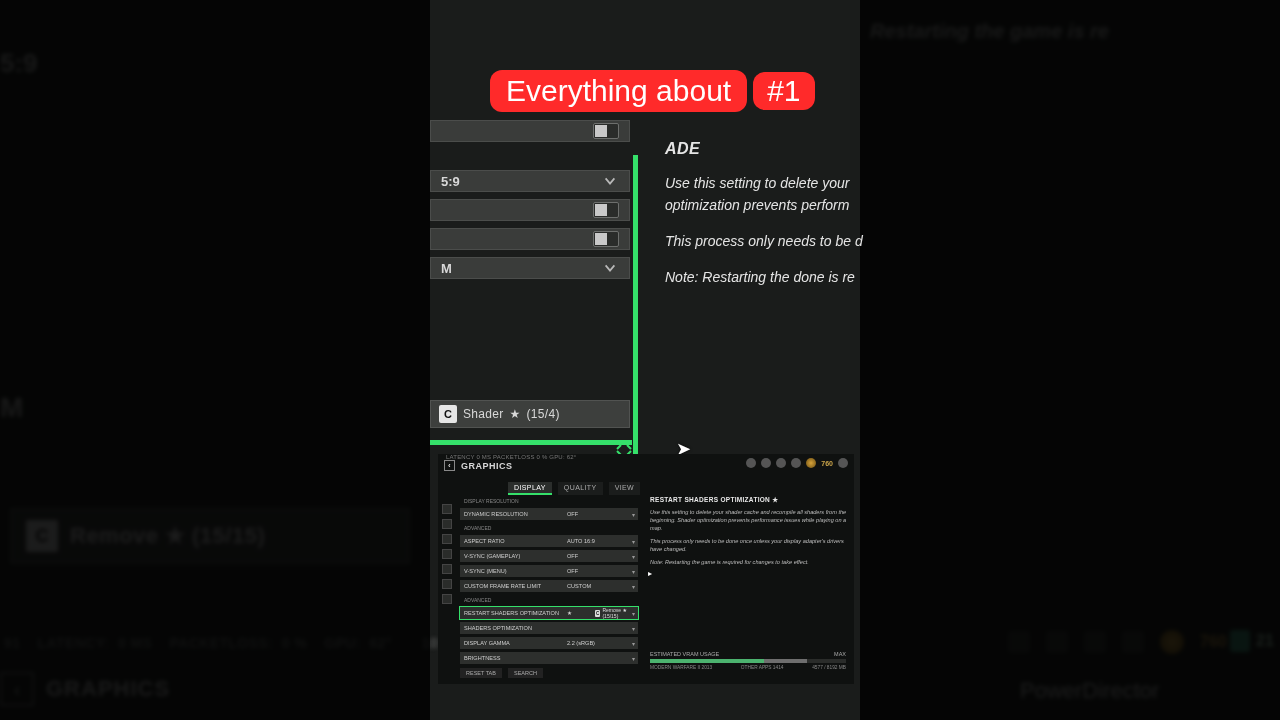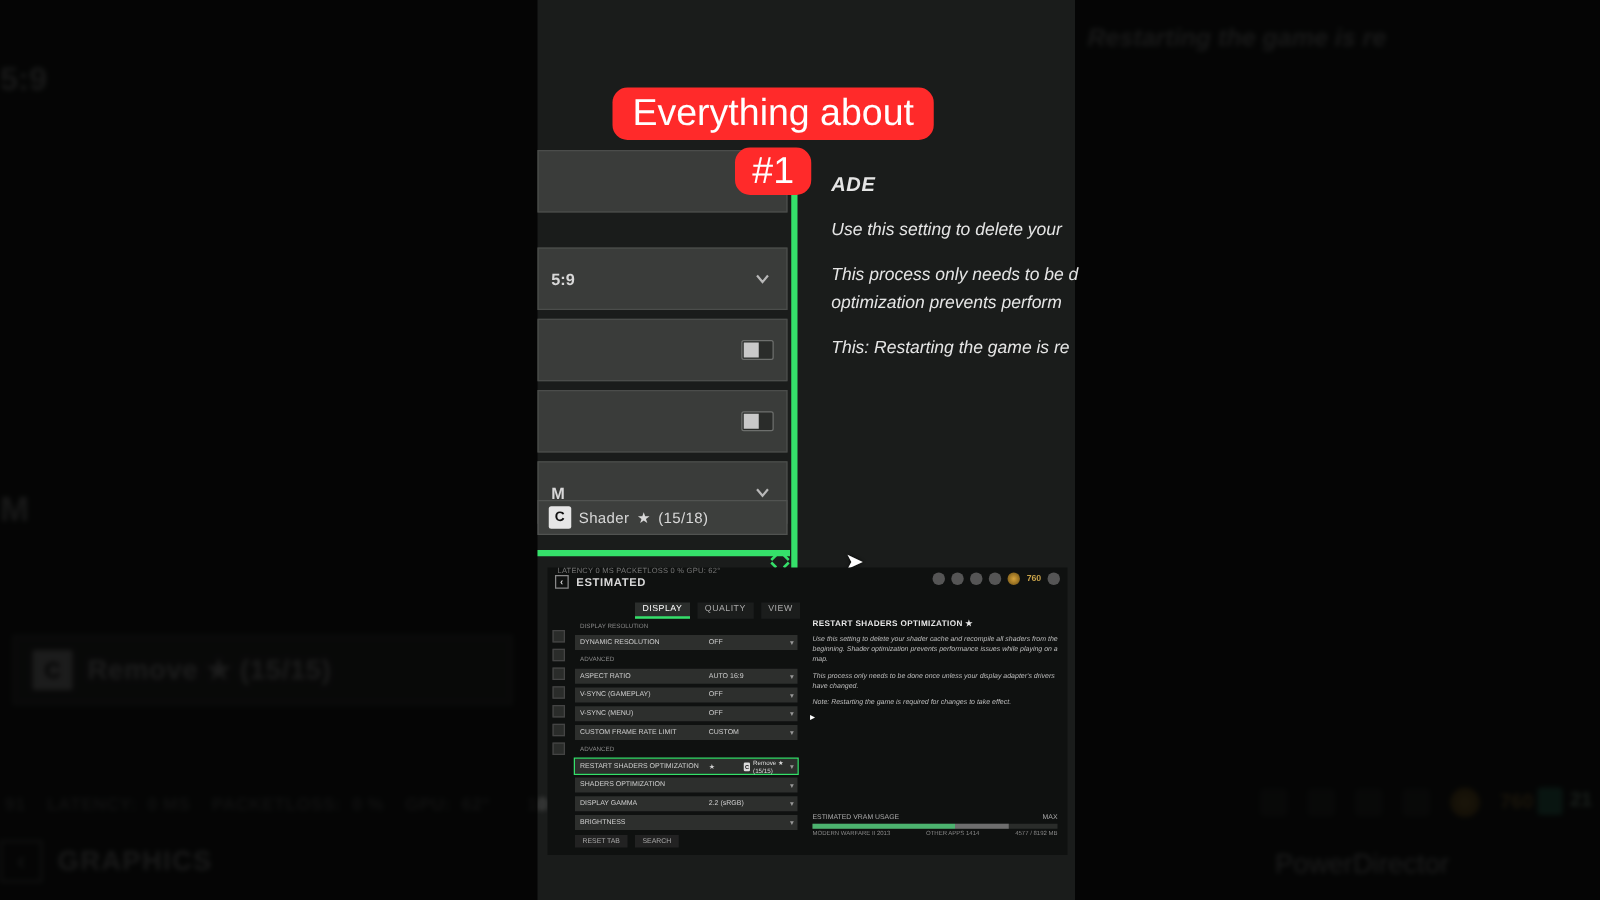--- a/index.html
+++ b/index.html
@@ -9,21 +9,21 @@
   
   .sidebar-left, .sidebar-right { position: absolute; top: 0; height: 720px; background: rgba(0,0,0,0.80); }
   .sidebar-left  { left: 0;  width: 430px; }
   .sidebar-right { right: 0; width: 420px; }
 
   
   .center { position: absolute; left: 430px; top: 0; width: 430px; height: 720px; }
 
   
   .stack { position: absolute; left: 0; top: 120px; width: 200px; display: flex; flex-direction: column; gap: 7px; }
-  .row { height: 50px; background: #3a3c3a; border: 1px solid #4b4d4b; display: flex; align-items: center; justify-content: flex-end; padding: 0 10px; position: relative; }
+  .row { height: 22px; background: #3a3c3a; border: 1px solid #4b4d4b; display: flex; align-items: center; justify-content: flex-end; padding: 0 10px; position: relative; }
   .row.dd { padding-left: 10px; font-size: 13px; font-weight: 700; color: #d8d8d8; }
   .row .toggle { width: 26px; height: 16px; background: #2a2c2a; border: 1px solid #6d6f6d; border-radius: 2px; position: relative; }
   .row .toggle::after { content: ""; position: absolute; left: 1px; top: 1px; width: 12px; height: 12px; background: #c9c9c9; }
   .chev { width: 18px; height: 18px; display: inline-flex; align-items: center; justify-content: center; margin-left: auto; }
   .chev svg { width: 14px; height: 14px; stroke: #b8b8b8; stroke-width: 2; fill: none; }
 
   .remove-bar { position: absolute; left: 0; top: 400px; width: 200px; height: 28px; background: #3d3f3d; border: 1px solid #515351; display: flex; align-items: center; gap: 6px; padding: 0 8px; font-size: 12px; letter-spacing: .3px; }
   .keycap { width: 18px; height: 18px; background: #e6e6e6; color: #111; font-weight: 700; font-size: 11px; display: flex; align-items: center; justify-content: center; border-radius: 2px; }
   .star { font-size: 12px; }
 
@@ -32,21 +32,21 @@
   .expand-icn { position: absolute; left: 186px; top: 442px; width: 16px; height: 12px; }
   .expand-icn svg { width: 16px; height: 12px; stroke: #35e06a; stroke-width: 2; fill: none; }
 
   .desc-panel { position: absolute; left: 235px; top: 138px; width: 420px; font-size: 14px; line-height: 22px; font-weight: 700; font-style: italic; color: #e5e5e5; }
   .desc-title { font-size: 16px; font-weight: 800; margin-bottom: 12px; letter-spacing: .5px; }
   .desc-panel p { margin-bottom: 14px; font-weight: 500; font-style: italic; }
 
   .cursor { position: absolute; left: 246px; top: 438px; color: #fff; font-size: 18px; text-shadow: 0 0 3px #000; }
 
   
-  .overlay-wrap { position: absolute; left: 60px; top: 70px; display: flex; flex-direction: column; align-items: center; gap: 6px; }
+  .overlay-wrap { position: absolute; left: 60px; top: 70px; display: flex; flex-direction: row; align-items: center; gap: 6px; }
   .ov { background: #ff2a2a; color: #fff; font-weight: 500; font-size: 30px; padding: 4px 16px; border-radius: 12px; white-space: nowrap; }
   .ov.small { font-size: 30px; padding: 2px 14px; }
 
   
   .mini { position: absolute; left: 8px; top: 454px; width: 416px; height: 230px; background: #0f1110; }
   .mini-header { position: absolute; left: 6px; top: 6px; display: flex; align-items: center; gap: 6px; font-size: 9px; font-weight: 700; letter-spacing: .5px; color: #d8d8d8; }
   .mini-back { width: 11px; height: 11px; border: 1px solid #888; display: flex; align-items: center; justify-content: center; font-size: 8px; }
   .mini-crumb { position: absolute; left: 8px; top: 0; font-size: 6px; color: #777; letter-spacing: .2px; }
   .mini-status { position: absolute; right: 6px; top: 4px; display: flex; align-items: center; gap: 5px; }
   .mini-status .ic { width: 10px; height: 10px; border-radius: 50%; background: #555; }
@@ -175,51 +175,51 @@
               <path d="M3 5l5 6 5-6"></path>
             </svg>
           </span>
       </div>
     </div>
 
     <div class="remove-bar">
       <div class="keycap">C</div>
       <span>Shader</span>
       <span class="star">★</span>
-      <span>(15/18)</span>
+      <span>(15/4)</span>
     </div>
 
     <div class="green-rail"></div>
     <div class="green-rail2"></div>
     <div class="expand-icn">
       <svg viewBox="0 0 16 12">
           <path d="M1 5 L5 1 M1 7 L5 11 M15 5 L11 1 M15 7 L11 11"></path>
         </svg>
     </div>
 
     <div class="desc-panel">
       <div class="desc-title">ADE</div>
       <p>Use this setting to delete your</p>
+      <p style="margin-top:-14px">optimization prevents perform</p>
       <p>This process only needs to be d</p>
-      <p style="margin-top:-14px">optimization prevents perform</p>
-      <p>This: Restarting the game is re</p>
+      <p>Note: Restarting the done is re</p>
     </div>
 
     <div class="cursor">➤</div>
 
     <div class="overlay-wrap">
       <div class="ov">Everything about</div>
       <div class="ov small">#1</div>
     </div>
 
     <div class="mini">
       <div class="mini-crumb">LATENCY  0 MS   PACKETLOSS   0 %    GPU:   62°</div>
       <div class="mini-header">
         <div class="mini-back">‹</div>
-        <span>ESTIMATED</span>
+        <span>GRAPHICS</span>
       </div>
       <div class="mini-status">
         <div class="ic"></div>
         <div class="ic"></div>
         <div class="ic"></div>
         <div class="ic"></div>
         <div class="ic p"></div>
         <div class="num">760</div>
         <div class="ic"></div>
       </div>

